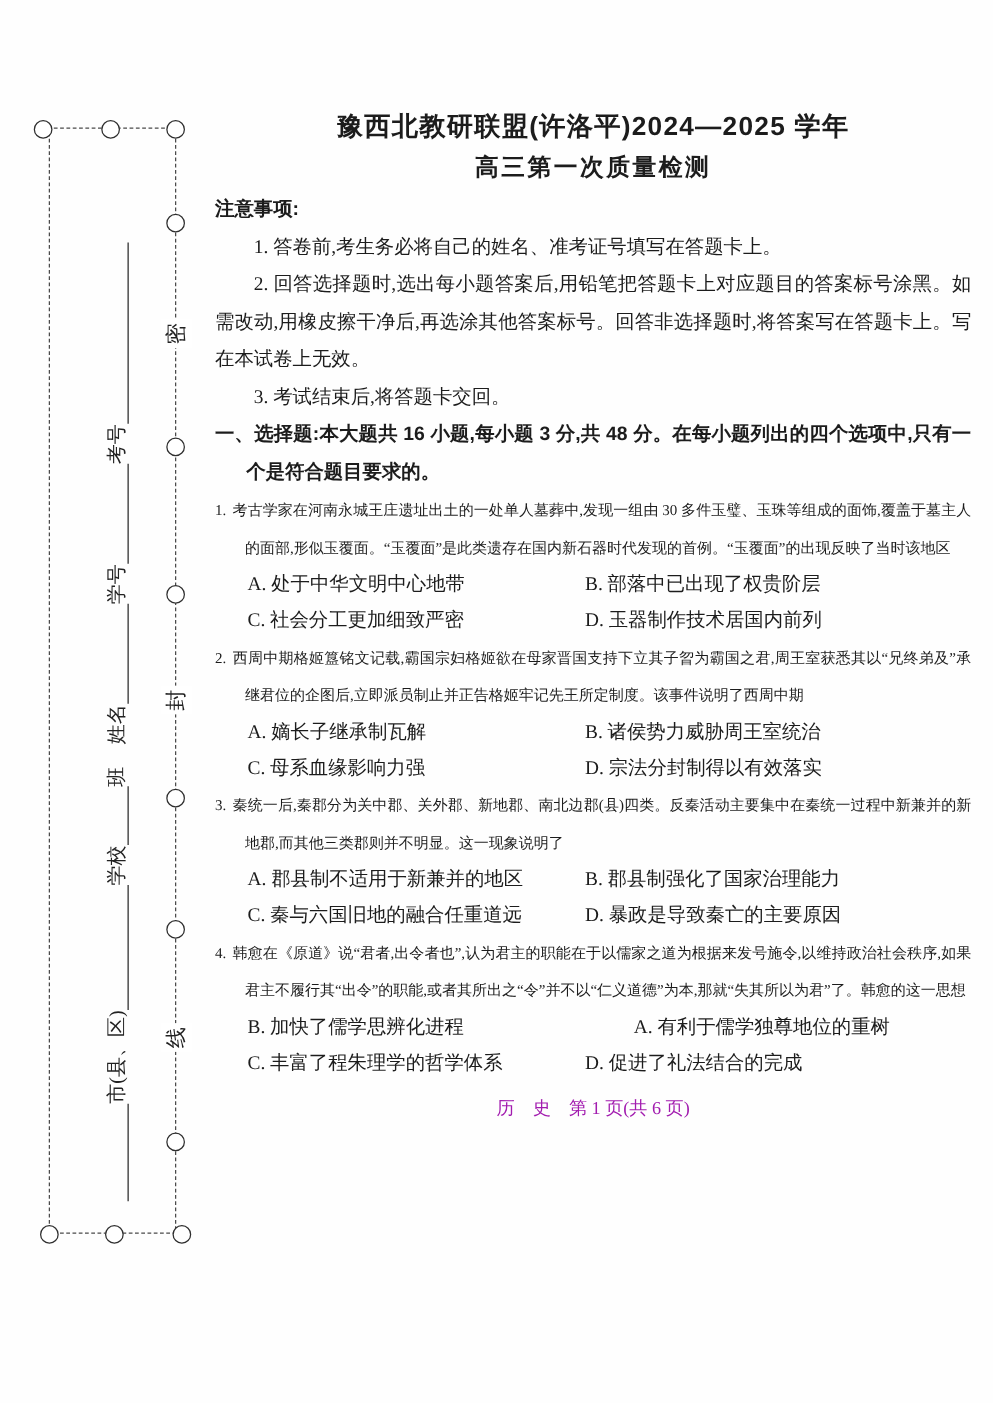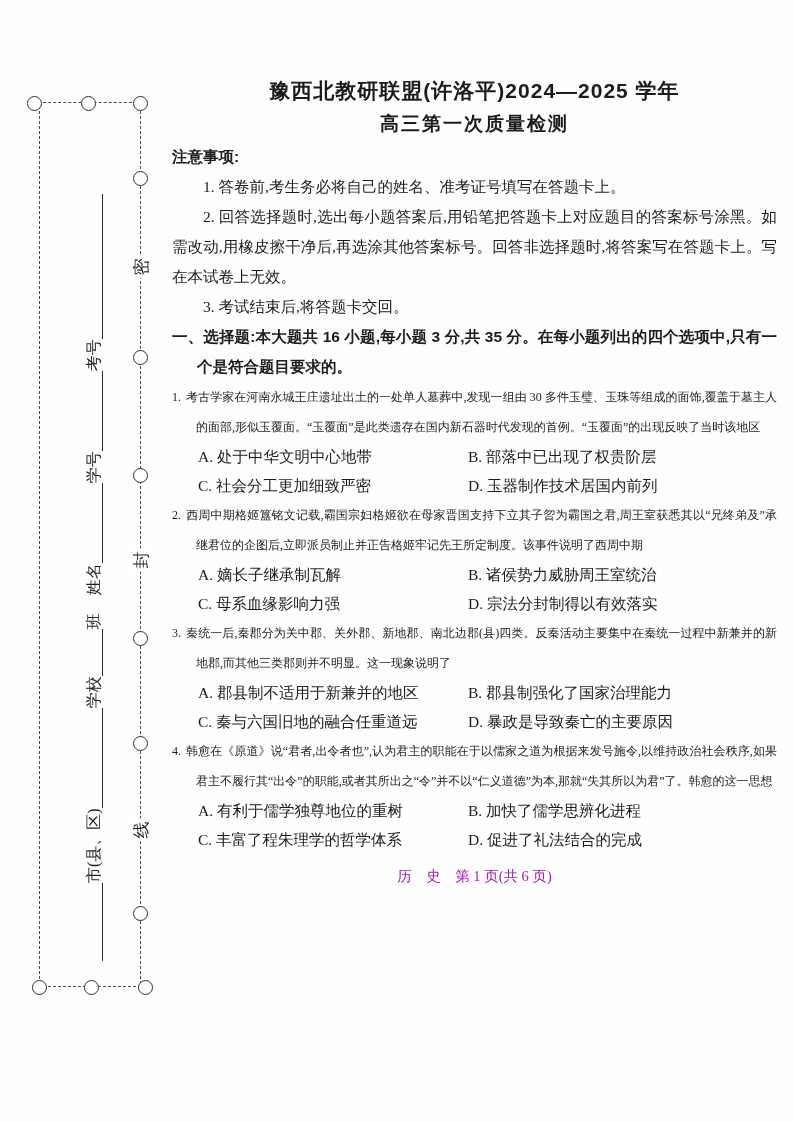--- a/index.html
+++ b/index.html
@@ -29,21 +29,21 @@
     transform:rotate(-90deg);
     font-size:16px;color:#222;white-space:nowrap;
     display:flex;align-items:flex-end;
   }
   .fields-line .flabel{display:inline-block;line-height:18px;}
   .blank{display:inline-block;border-bottom:1.6px solid #2a2a2a;height:16px;}
   .w78{width:78px}.w100{width:100px}.w47{width:47px}.w80{width:80px}.w145{width:145px}
   .gapsp{display:inline-block;width:18px;height:16px;}
 
   
-  .main{position:absolute;left:172px;top:76px;width:605px;}
+  .main{position:absolute;left:172px;top:87px;width:605px;}
   .title1{
     font-family:"Liberation Sans","DejaVu Sans",sans-serif;
     font-weight:bold;font-size:21px;line-height:30px;text-align:center;letter-spacing:1px;
   }
   .title2{
     font-family:"Liberation Sans","DejaVu Sans",sans-serif;
     font-weight:bold;font-size:19px;line-height:36px;text-align:center;letter-spacing:2px;
   }
   .subject{
     font-family:"Liberation Sans","DejaVu Sans",sans-serif;
@@ -119,21 +119,21 @@
 
   <div class="main">
     <div class="title1">豫西北教研联盟(许洛平)2024—2025 学年</div>
     <div class="title2">高三第一次质量检测</div>
 
     <div class="notice-head">注意事项:</div>
     <p class="para ind2">1. 答卷前,考生务必将自己的姓名、准考证号填写在答题卡上。</p>
     <p class="para ind2">2. 回答选择题时,选出每小题答案后,用铅笔把答题卡上对应题目的答案标号涂黑。如需改动,用橡皮擦干净后,再选涂其他答案标号。回答非选择题时,将答案写在答题卡上。写在本试卷上无效。</p>
     <p class="para ind2">3. 考试结束后,将答题卡交回。</p>
 
-    <p class="section-head">一、选择题:本大题共 16 小题,每小题 3 分,共 35 分。在每小题列出的四个选项中,只有一个是符合题目要求的。</p>
+    <p class="section-head">一、选择题:本大题共 16 小题,每小题 3 分,共 48 分。在每小题列出的四个选项中,只有一个是符合题目要求的。</p>
 
     <div>
       <p class="qstem"><span class="qnum">1.</span><span>考古学家在河南永城王庄遗址出土的一处单人墓葬中,发现一组由 30 多件玉璧、玉珠等组成的面饰,覆盖于墓主人的面部,形似玉覆面。“玉覆面”是此类遗存在国内新石器时代发现的首例。“玉覆面”的出现反映了当时该地区</span></p>
       <div class="opt-row">
         <span class="opt first">A. 处于中华文明中心地带</span>
         <span class="opt">B. 部落中已出现了权贵阶层</span>
       </div>
       <div class="opt-row">
         <span class="opt first">C. 社会分工更加细致严密</span>
         <span class="opt">D. 玉器制作技术居国内前列</span>
@@ -160,22 +160,22 @@
       </div>
       <div class="opt-row">
         <span class="opt first">C. 秦与六国旧地的融合任重道远</span>
         <span class="opt">D. 暴政是导致秦亡的主要原因</span>
       </div>
     </div>
 
     <div>
       <p class="qstem"><span class="qnum">4.</span><span>韩愈在《原道》说“君者,出令者也”,认为君主的职能在于以儒家之道为根据来发号施令,以维持政治社会秩序,如果君主不履行其“出令”的职能,或者其所出之“令”并不以“仁义道德”为本,那就“失其所以为君”了。韩愈的这一思想</span></p>
       <div class="opt-row">
+        <span class="opt">B. 加快了儒学思辨化进程</span>
         <span class="opt first">A. 有利于儒学独尊地位的重树</span>
-        <span class="opt">B. 加快了儒学思辨化进程</span>
       </div>
       <div class="opt-row">
         <span class="opt first">C. 丰富了程朱理学的哲学体系</span>
         <span class="opt">D. 促进了礼法结合的完成</span>
       </div>
     </div>
 
     <div class="footer">历　史　第 1 页(共 6 页)</div>
   </div>
 

